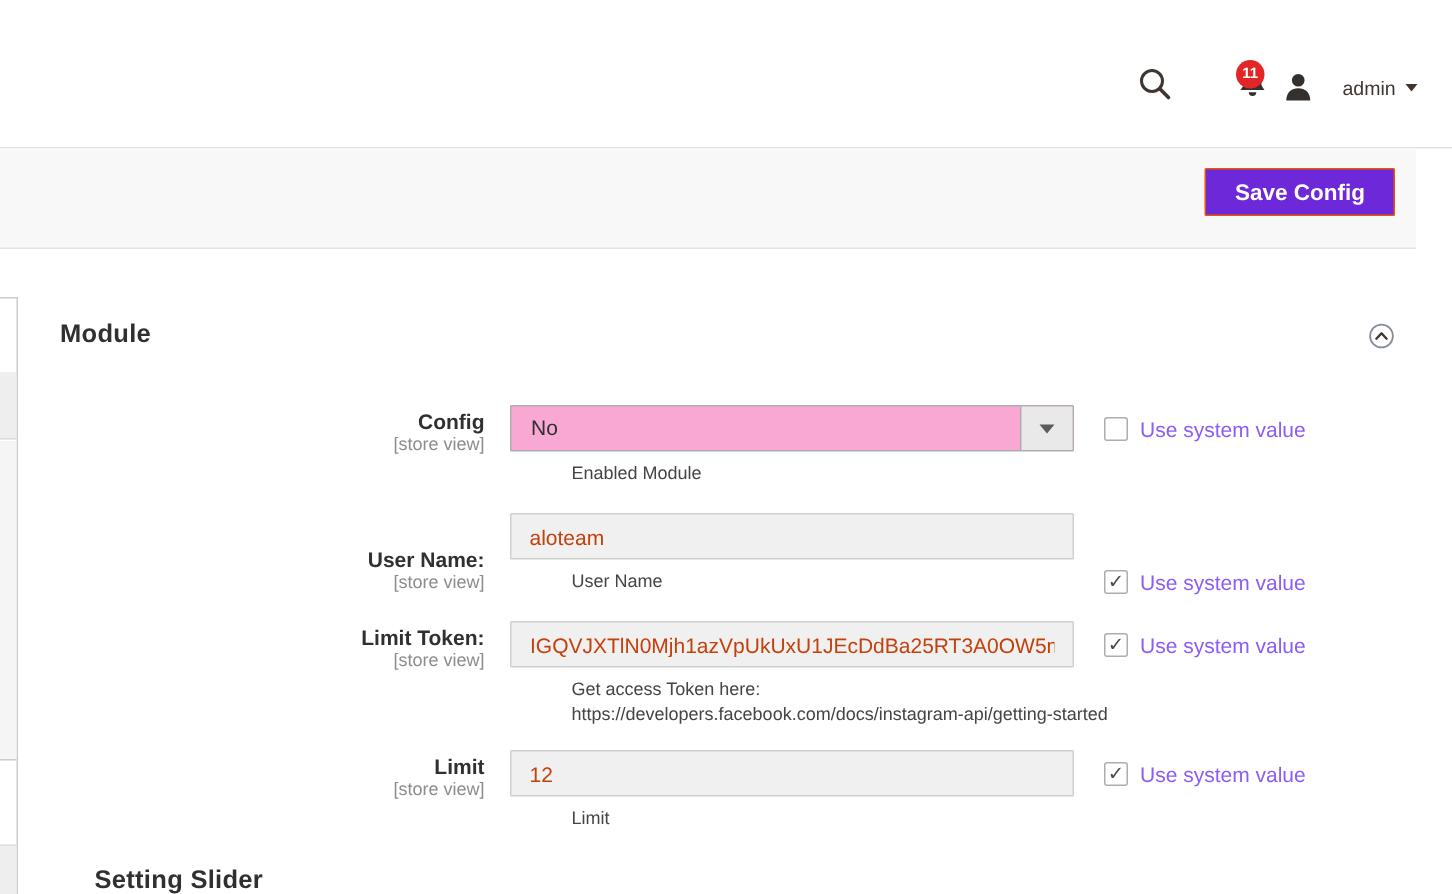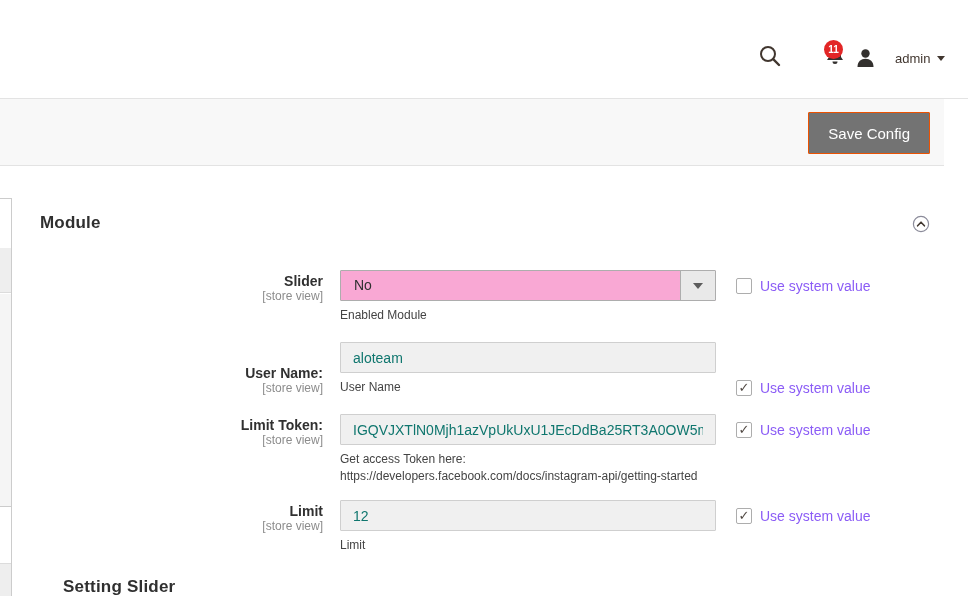--- a/index.html
+++ b/index.html
@@ -22,23 +22,23 @@
   .account { left:856px; top:44px; height:28px; display:flex; align-items:center; }
   .admin-label { margin-left:20px; font-size:13px; color:#41362f; }
   .caret-down {
     margin-left:7px; width:0; height:0; border-left:4px solid transparent;
     border-right:4px solid transparent; border-top:5px solid #41362f;
   }
 
   
   .toolbar { position:absolute; top:99px; left:0; width:944px; height:67px; background:#f8f8f8; border-bottom:1px solid #e3e3e3; }
   .save-btn {
-    position:absolute; top:13px; right:14px; height:42px; padding:0 19px;
-    background:#737373; border:1px solid #eb5202; border-radius:1px;
-    color:#fff; font-size:15px; font-weight:normal; font-family:inherit; cursor:pointer;
+    position:absolute; top:13px; right:14px; height:32px; padding:0 19px;
+    background:#6d28d9; border:1px solid #eb5202; border-radius:1px;
+    color:#fff; font-size:15px; font-weight:bold; font-family:inherit; cursor:pointer;
   }
 
   
   .sidenav { position:absolute; left:0; top:198px; width:12px; height:398px; background:#fff; border-right:1px solid #ccc; border-top:1px solid #ccc; }
   .sidenav .blockA { position:absolute; left:0; top:49px;  width:11px; height:45px;  background:#eeeeee; border-bottom:1px solid #dcdcdc; }
   .sidenav .blockB { position:absolute; left:0; top:95px;  width:11px; height:213px; background:#f5f5f5; border-bottom:1px solid #ccc; }
   .sidenav .blockC { position:absolute; left:0; top:364px; width:11px; height:34px;  background:#eeeeee; border-top:1px solid #dcdcdc; }
 
   
   .section-title { position:absolute; font-size:17px; font-weight:bold; color:#303030; letter-spacing:.2px; cursor:pointer; }
@@ -64,23 +64,23 @@
   .select-caret-box {
     position:absolute; right:0; top:0; width:35px; height:29px; background:#e9e9e9;
     border-left:1px solid #adadad; display:flex; align-items:center; justify-content:center;
   }
   .select-caret {
     width:0; height:0; border-left:5px solid transparent; border-right:5px solid transparent; border-top:6px solid #5c5c5c;
   }
 
   .text-input {
     width:376px; height:31px; background:#f0f0f0; border:1px solid #cfcfcf; border-radius:1px;
-    color:#0f766e; font-size:14px; font-family:inherit; padding:0 12px; outline:none;
-  }
-  .comment { margin-top:6px; font-size:12px; color:#444; line-height:17px; width:376px; overflow-wrap:break-word; }
+    color:#c2410c; font-size:14px; font-family:inherit; padding:0 12px; outline:none;
+  }
+  .comment { margin-top:6px; font-size:12px; color:#444; line-height:17px; width:376px; overflow-wrap:break-word;margin-left:41px; }
 
   .checkbox {
     width:16px; height:16px; background:#fff; border:1px solid #adadad; border-radius:2px;
     font-size:13px; line-height:14px; text-align:center; color:#514943; font-weight:bold; flex:none;
   }
   .check-label { margin-left:8px; font-size:14px; color:#8b5cf6; }
 </style>
 </head>
 <body>
 
@@ -125,21 +125,21 @@
     <svg width="18" height="18" viewBox="0 0 18 18">
       <circle cx="9" cy="9" r="7.6" fill="none" stroke="#8b8b9a" stroke-width="1.2"></circle>
       <polyline points="5.6,10.8 9,7.2 12.4,10.8" fill="none" stroke="#41362f" stroke-width="1.6" stroke-linecap="round" stroke-linejoin="round"></polyline>
     </svg>
   </div>
 
   <div class="form">
 
     <div class="row row-enabled">
       <div class="cell-label">
-        <div class="field-label">Slider</div>
+        <div class="field-label">Config</div>
         <div class="field-scope">[store view]</div>
       </div>
       <div class="cell-field">
         <div class="select">
           <span class="select-value">No</span>
           <span class="select-caret-box">
             <span class="select-caret"></span>
           </span>
         </div>
         <div class="comment">Enabled Module</div>

